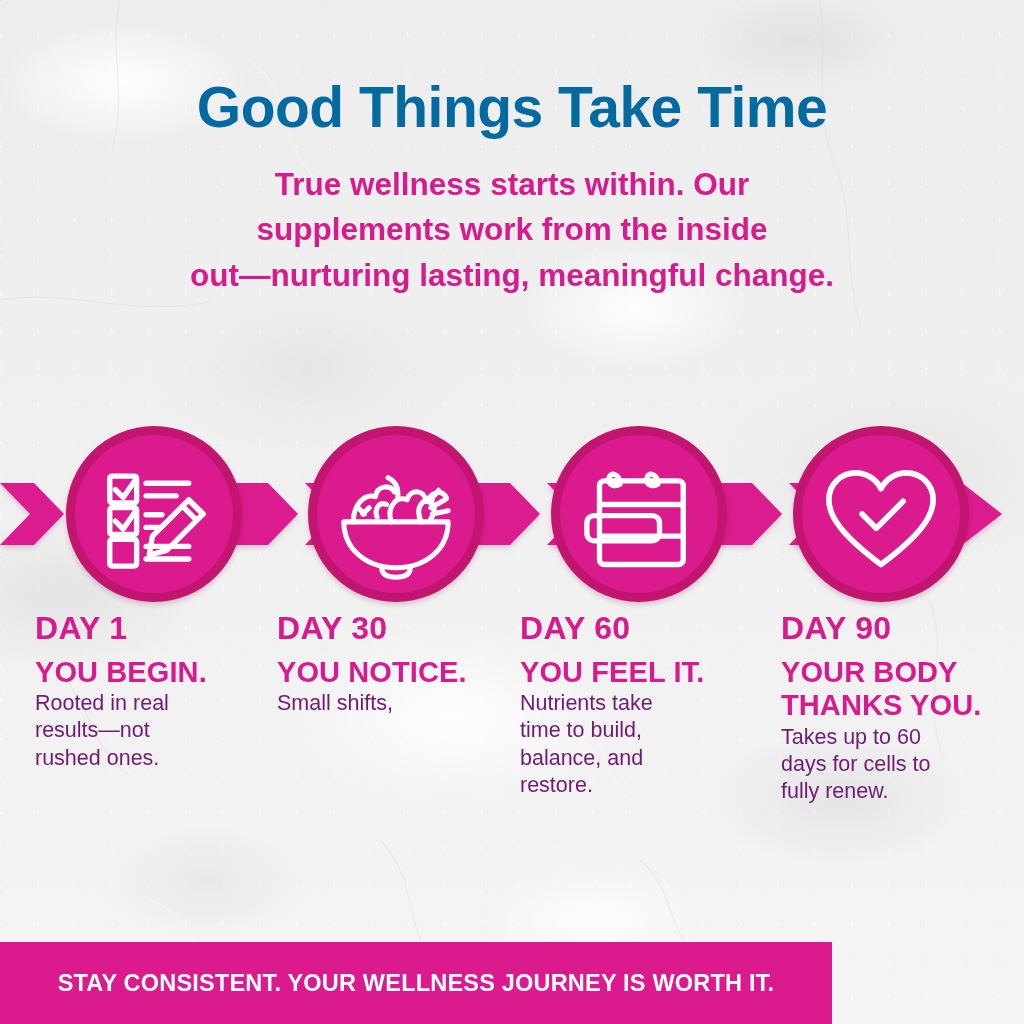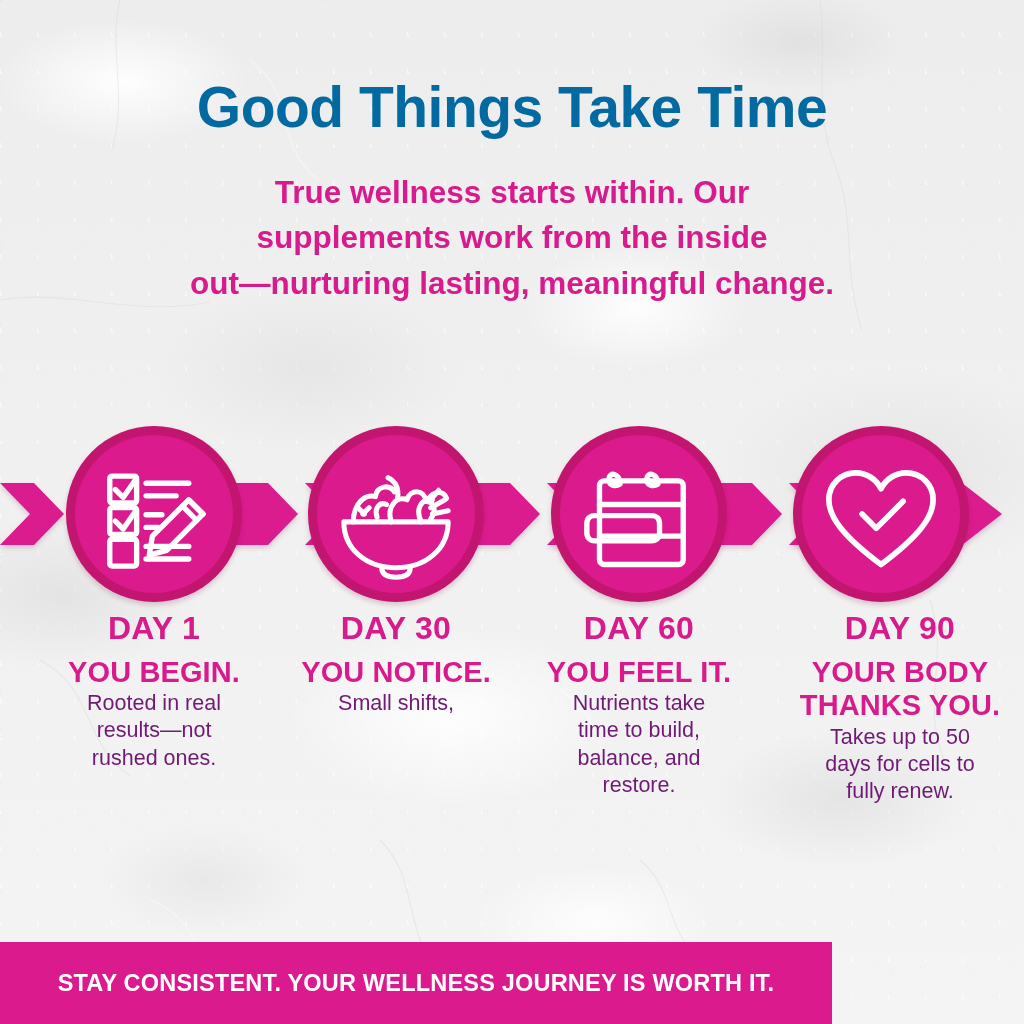--- a/index.html
+++ b/index.html
@@ -64,21 +64,21 @@
   .title {
     margin: 0;
     font-size: 57px;
     line-height: 1.02;
     font-weight: 700;
     letter-spacing: -0.5px;
     color: #0369a1;
     white-space: nowrap;
   }
   .subtitle {
-    margin: 34px auto 0;
+    margin: 26px auto 0;
     width: 870px;
     font-size: 31.5px;
     line-height: 1.44;
     font-weight: 600;
     color: #d81b8c;
   }
   .subtitle .sub-line { display: block; }
 
   
   .timeline {
@@ -137,21 +137,21 @@
     position: absolute;
     left: 0;
     top: 612px;
     width: 1024px;
     height: 250px;
   }
   .col {
     position: absolute;
     top: 0;
     width: 238px;
-    text-align: center;
+    text-align: left;
   }
   .col.c0 { left: 35px; }
   .col.c1 { left: 277px; }
   .col.c2 { left: 520px; }
   .col.c3 { left: 781px; }
 
   .day {
     margin: 0;
     font-size: 32px;
     font-weight: 700;
@@ -350,21 +350,21 @@
       <p class="head-line">YOU FEEL IT.</p>
       <p class="body-line">Nutrients take</p>
       <p class="body-line">time to build,</p>
       <p class="body-line">balance, and</p>
       <p class="body-line">restore.</p>
     </div>
 
     <div class="col c3">
       <p class="day">DAY 90</p>
       <p class="head-line">YOUR BODY THANKS YOU.</p>
-      <p class="body-line">Takes up to 50</p>
+      <p class="body-line">Takes up to 60</p>
       <p class="body-line">days for cells to</p>
       <p class="body-line">fully renew.</p>
     </div>
 
   </div>
 
   <div class="footer">
     <span class="footer-text">STAY CONSISTENT. YOUR WELLNESS JOURNEY IS WORTH IT.</span>
   </div>
 

